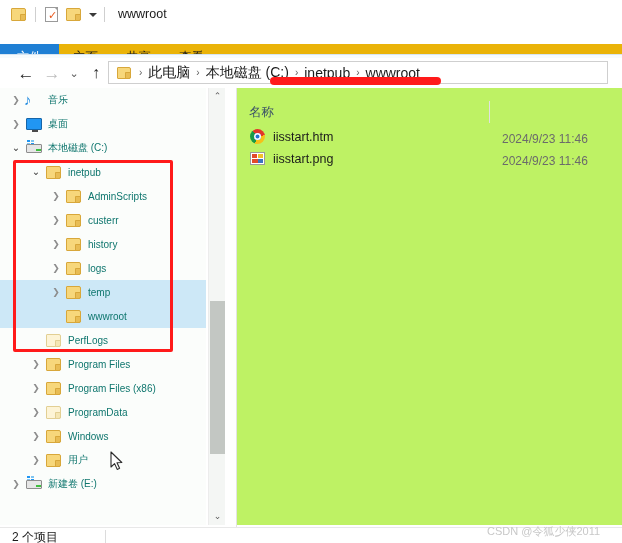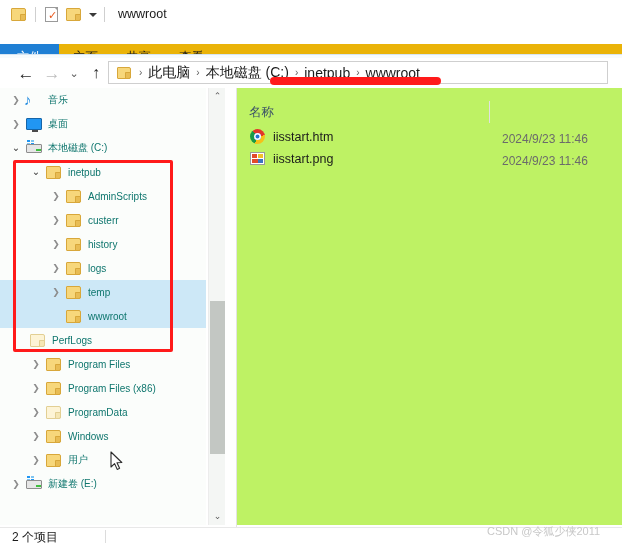--- a/index.html
+++ b/index.html
@@ -385,21 +385,21 @@
         </span>
         <span class="tlabel">temp</span>
       </div>
       <div class="trow sel" style="padding-left: 48px;">
         <span class="twist"></span>
         <span class="tico">
           <span class="folder-glyph"></span>
         </span>
         <span class="tlabel">wwwroot</span>
       </div>
-      <div class="trow" style="padding-left: 12px;">
+      <div class="trow" style="padding-left: 28px;">
         <span class="twist"></span>
         <span class="tico">
           <span class="folder-glyph folder-pale"></span>
         </span>
         <span class="tlabel">PerfLogs</span>
       </div>
       <div class="trow" style="padding-left: 28px;">
         <span class="twist">❯</span>
         <span class="tico">
           <span class="folder-glyph"></span>

